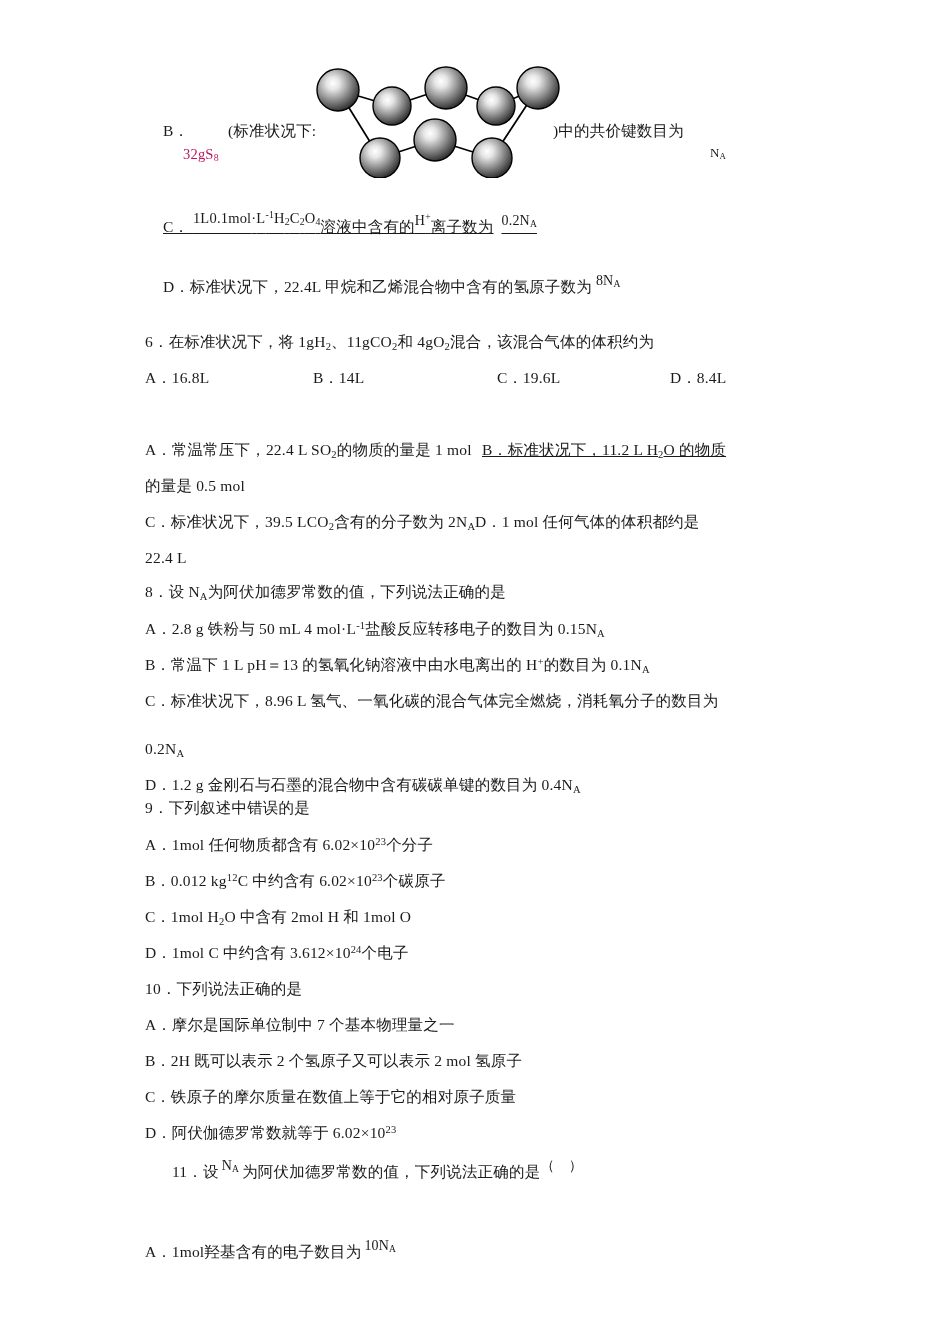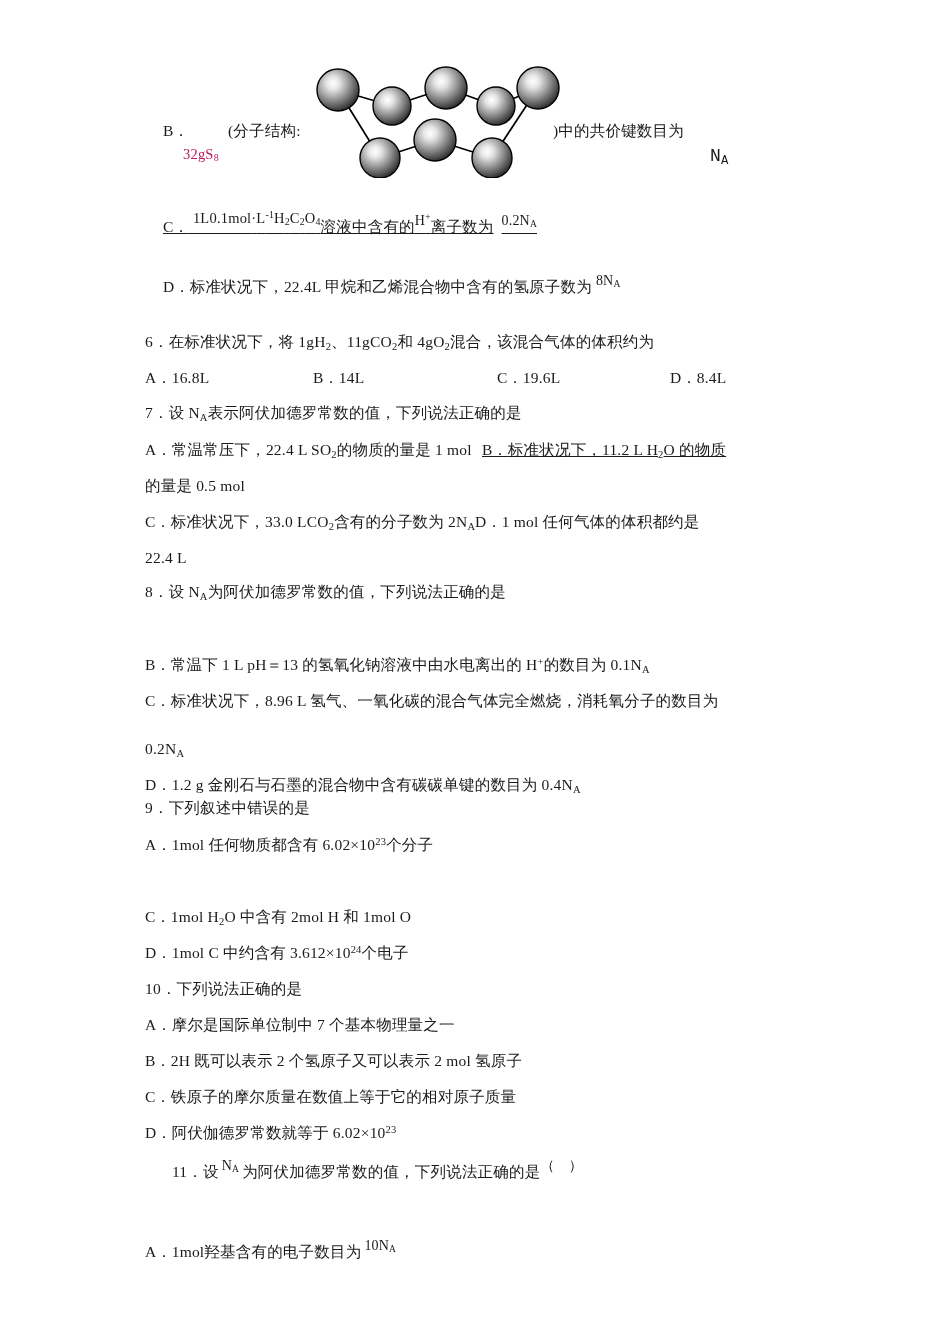--- a/index.html
+++ b/index.html
@@ -106,26 +106,26 @@
     </svg>
   </div>
 
   <div class="line b-row" style="left:163px; top:122px;">
     <span class="opt-label">B．</span>
   </div>
   <div class="line b-row faint" style="left:183px; top:146px; font-size:14.5px;">
     <span>32gS</span><sub>8</sub>
   </div>
   <div class="line b-row" style="left:228px; top:122px;">
-    <span>(分子结构:</span>
+    <span>(标准状况下:</span>
   </div>
   <div class="line b-row" style="left:553px; top:122px;">
     <span>)中的共价键数目为</span>
   </div>
-  <div class="line b-row" style="left:710px; top:146px; font-size:18px;font-family:Liberation Mono, monospace;">
+  <div class="line b-row" style="left:710px; top:146px; font-size:13px;">
     <span>N</span><sub>A</sub>
   </div>
 
   <div class="line" style="left:163px; top:218px;text-decoration:underline;">
     <span class="opt-label">C．</span>
     <span class="raised"><span>1L0.1mol</span><span>·</span><span>L</span><sup>-1</sup><span>H</span><sub>2</sub><span>C</span><sub>2</sub><span>O</span><sub>4</sub></span><span>溶液中含有的</span><span class="raised-sm"><span>H</span><sup>+</sup></span><span>离子数为</span><span class="raised-sm" style="margin-left:8px;"><span>0.2N</span><sub>A</sub></span>
   </div>
 
   <div class="line" style="left:163px; top:278px;">
     <span class="opt-label">D．</span><span>标准状况下，22.4L 甲烷和乙烯混合物中含有的氢原子数为</span><span class="raised-sm" style="margin-left:4px;"><span>8N</span><sub>A</sub></span>
@@ -140,60 +140,63 @@
   <div class="line" style="left:313px; top:369px;">
     <span class="opt-label">B．</span><span>14L</span>
   </div>
   <div class="line" style="left:497px; top:369px;">
     <span class="opt-label">C．</span><span>19.6L</span>
   </div>
   <div class="line" style="left:670px; top:369px;">
     <span class="opt-label">D．</span><span>8.4L</span>
   </div>
 
-  <div class="line" style="left:145px; top:404px;">
-    <span>7．</span><span>设 N</span><sub>A</sub><span>表示阿伏加德罗常数的值，下列说法正确的是</span>
-  </div>
   <div class="line" style="left:145px; top:441px;">
     <span class="opt-label">A．</span><span>常温常压下，22.4 L SO</span><sub>2</sub><span>的物质的量是 1 mol</span>
   </div>
   <div class="line" style="left:482px; top:441px;text-decoration:underline;">
     <span class="opt-label">B．</span><span>标准状况下，11.2 L H</span><sub>2</sub><span>O 的物质</span>
   </div>
   <div class="line" style="left:145px; top:477px;">的量是 0.5 mol</div>
   <div class="line" style="left:145px; top:513px;">
-    <span class="opt-label">C．</span><span>标准状况下，33.0 LCO</span><sub>2</sub><span>含有的分子数为 2N</span><sub>A</sub>
+    <span class="opt-label">C．</span><span>标准状况下，39.5 LCO</span><sub>2</sub><span>含有的分子数为 2N</span><sub>A</sub>
   </div>
   <div class="line" style="left:475px; top:513px;">
     <span class="opt-label">D．</span><span>1 mol 任何气体的体积都约是</span>
   </div>
   <div class="line" style="left:145px; top:549px;">22.4 L</div>
 
   <div class="line" style="left:145px; top:583px;">
     <span>8．</span><span>设 N</span><sub>A</sub><span>为阿伏加德罗常数的值，下列说法正确的是</span>
   </div>
+  <div class="line" style="left:145px; top:620px;">
+    <span class="opt-label">A．</span><span>2.8 g 铁粉与 50 mL 4 mol·L</span><sup>-1</sup><span>盐酸反应转移电子的数目为 0.15N</span><sub>A</sub>
+  </div>
   <div class="line" style="left:145px; top:656px;">
     <span class="opt-label">B．</span><span>常温下 1 L pH＝13 的氢氧化钠溶液中由水电离出的 H</span><sup>+</sup><span>的数目为 0.1N</span><sub>A</sub>
   </div>
   <div class="line" style="left:145px; top:692px;">
     <span class="opt-label">C．</span><span>标准状况下，8.96 L 氢气、一氧化碳的混合气体完全燃烧，消耗氧分子的数目为</span>
   </div>
   <div class="line" style="left:145px; top:728px;margin-top:12px;">
     <span>0.2N</span><sub>A</sub>
   </div>
   <div class="line" style="left:145px; top:764px;margin-top:12px;">
     <span class="opt-label">D．</span><span>1.2 g 金刚石与石墨的混合物中含有碳碳单键的数目为 0.4N</span><sub>A</sub>
   </div>
 
   <div class="line" style="left:145px; top:799px;">
     <span>9．</span><span>下列叙述中错误的是</span>
   </div>
   <div class="line" style="left:145px; top:836px;">
     <span class="opt-label">A．</span><span>1mol 任何物质都含有 6.02×10</span><sup>23</sup><span>个分子</span>
   </div>
+  <div class="line" style="left:145px; top:872px;">
+    <span class="opt-label">B．</span><span>0.012 kg</span><sup>12</sup><span>C 中约含有 6.02×10</span><sup>23</sup><span>个碳原子</span>
+  </div>
   <div class="line" style="left:145px; top:908px;">
     <span class="opt-label">C．</span><span>1mol H</span><sub>2</sub><span>O 中含有 2mol H 和 1mol O</span>
   </div>
   <div class="line" style="left:145px; top:944px;">
     <span class="opt-label">D．</span><span>1mol C 中约含有 3.612×10</span><sup>24</sup><span>个电子</span>
   </div>
 
   <div class="line" style="left:145px; top:980px;">
     <span>10．</span><span>下列说法正确的是</span>
   </div>

